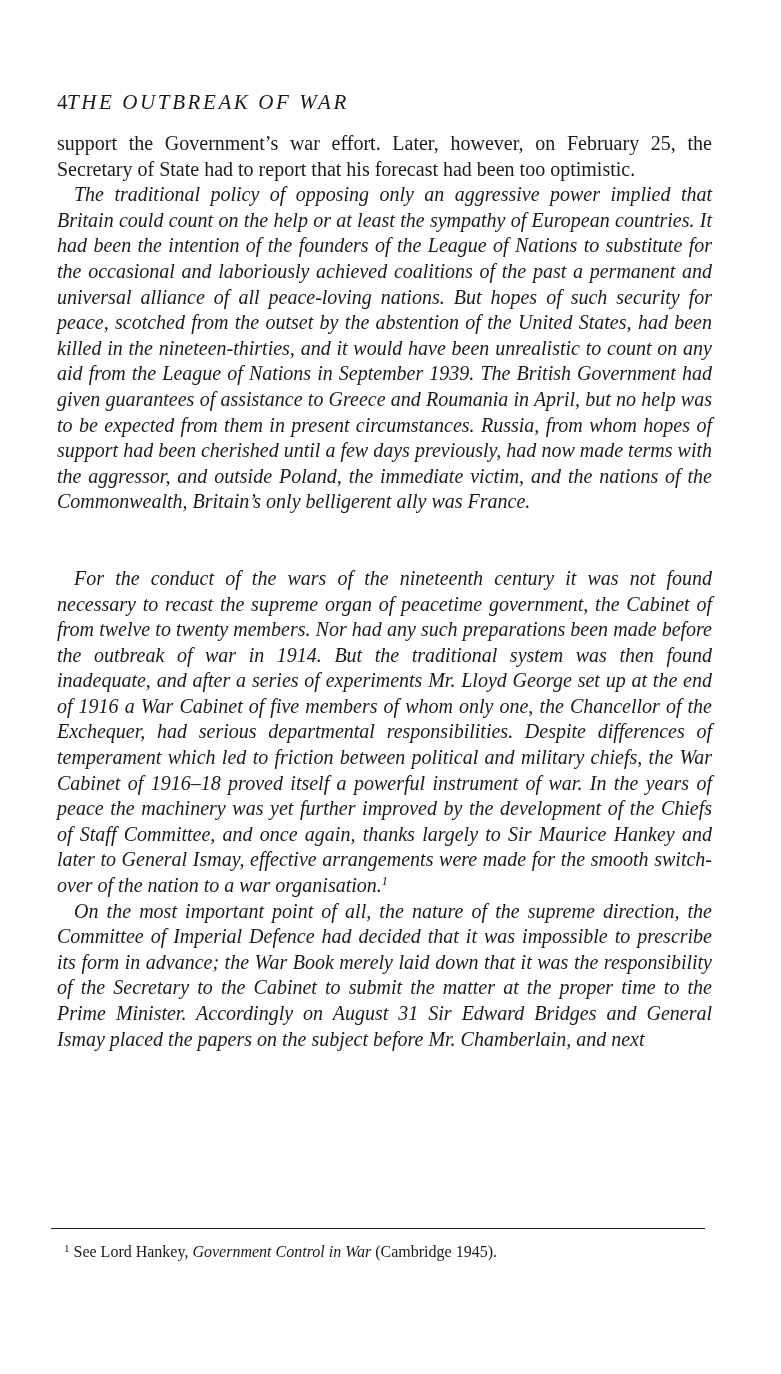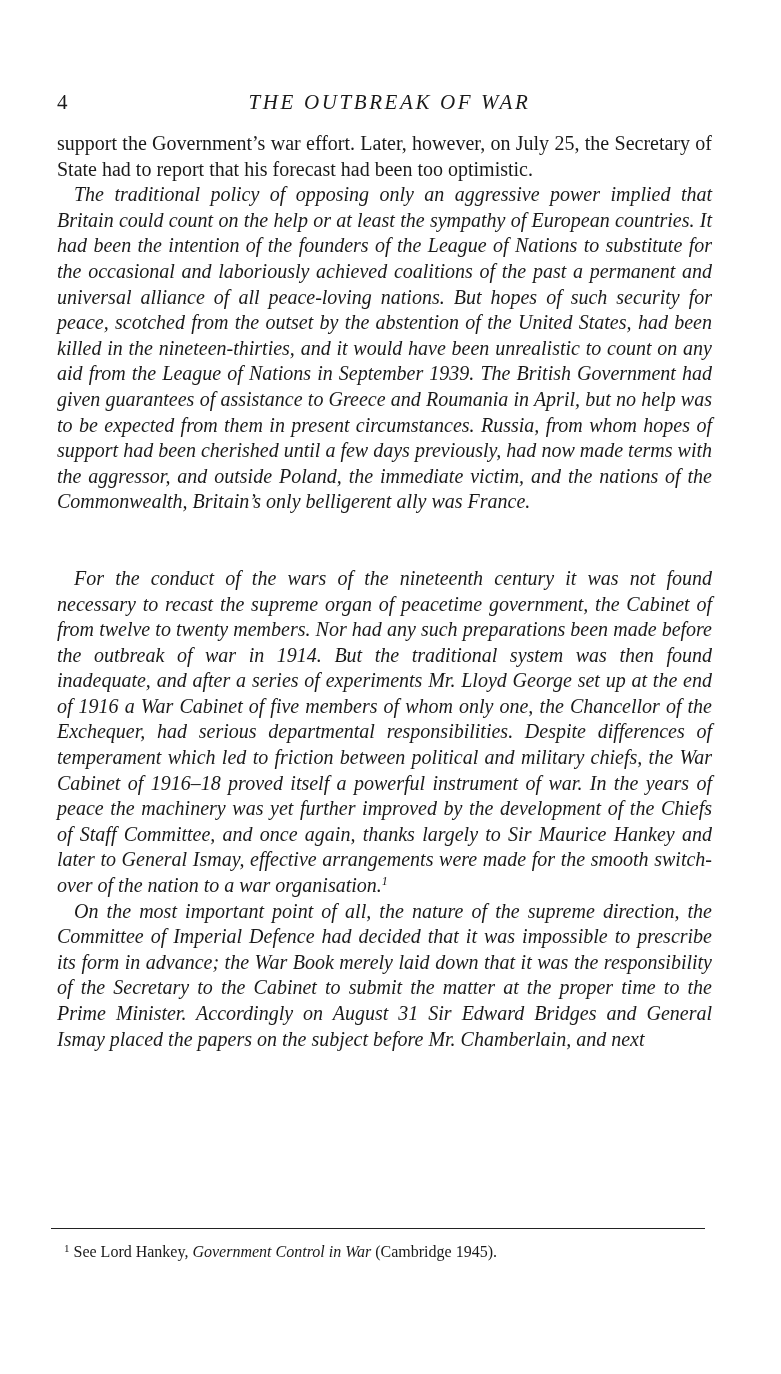--- a/index.html
+++ b/index.html
@@ -4,21 +4,21 @@
 <style>
   html, body { margin: 0; padding: 0; }
   body {
     width: 781px; height: 1374px; background: #ffffff; position: relative; overflow: hidden;
     font-family: "Liberation Serif", "DejaVu Serif", serif; color: #1a1a1a;
   }
   .page { position: absolute; left: 57px; top: 88px; width: 655px; }
   .running-head { position: relative; height: 32px; }
   .page-number { position: absolute; left: 0; top: 2px; font-size: 21px; }
   .running-title {
-    position: absolute; left: 0; right: 0; top: 2px; text-align: center;
+    position: absolute; left: 0; right: 0; top: 2px; 
     font-style: italic; font-size: 21px; letter-spacing: 2.6px; padding-left: 10px;
   }
   .body-text { margin-top: 11px; }
   p {
     margin: 0; font-size: 20px; line-height: 25.6px; text-align: justify;
     text-align-last: left;
   }
   p.indent { text-indent: 17px; font-style: italic; }
   .section-gap { height: 51px; }
   sup.fn-mark { font-size: 12px; vertical-align: 7px; line-height: 0; }
@@ -35,21 +35,21 @@
 </head>
 <body>
 
 <div class="page">
   <div class="running-head">
     <span class="page-number">4</span>
     <span class="running-title">THE OUTBREAK OF WAR</span>
   </div>
 
   <div class="body-text">
-    <p>support the Government’s war effort. Later, however, on July 25, the Secretary of State had to report that his forecast had been too optimistic.</p>
+    <p>support the Government’s war effort. Later, however, on February 25, the Secretary of State had to report that his forecast had been too optimistic.</p>
     <p class="indent">The traditional policy of opposing only an aggressive power implied that Britain could count on the help or at least the sympathy of European countries. It had been the intention of the founders of the League of Nations to substitute for the occasional and laboriously achieved coalitions of the past a permanent and universal alliance of all peace-loving nations. But hopes of such security for peace, scotched from the outset by the abstention of the United States, had been killed in the nineteen-thirties, and it would have been unrealistic to count on any aid from the League of Nations in September 1939. The British Government had given guarantees of assistance to Greece and Roumania in April, but no help was to be expected from them in present circumstances. Russia, from whom hopes of support had been cherished until a few days previously, had now made terms with the aggressor, and outside Poland, the immediate victim, and the nations of the Commonwealth, Britain’s only belligerent ally was France.</p>
     <div class="section-gap"></div>
     <p class="indent"><span>For the conduct of the wars of the nineteenth century it was not found necessary to recast the supreme organ of peacetime government, the Cabinet of from twelve to twenty members. Nor had any such preparations been made before the outbreak of war in 1914. But the traditional system was then found inadequate, and after a series of experiments Mr. Lloyd George set up at the end of 1916 a War Cabinet of five members of whom only one, the Chancellor of the Exchequer, had serious departmental responsibilities. Despite differences of temperament which led to friction between political and military chiefs, the War Cabinet of 1916–18 proved itself a powerful instrument of war. In the years of peace the machinery was yet further improved by the development of the Chiefs of Staff Committee, and once again, thanks largely to Sir Maurice Hankey and later to General Ismay, effective arrangements were made for the smooth switch-over of the nation to a war organisation.</span><sup class="fn-mark">1</sup></p>
     <p class="indent">On the most important point of all, the nature of the supreme direction, the Committee of Imperial Defence had decided that it was impossible to prescribe its form in advance; the War Book merely laid down that it was the responsibility of the Secretary to the Cabinet to submit the matter at the proper time to the Prime Minister. Accordingly on August 31 Sir Edward Bridges and General Ismay placed the papers on the subject before Mr. Chamberlain, and next</p>
   </div>
 </div>
 
 <div class="footnote-rule"></div>
 <div class="footnote">
   <span class="fn-num">1</span><span>See Lord Hankey,</span>

